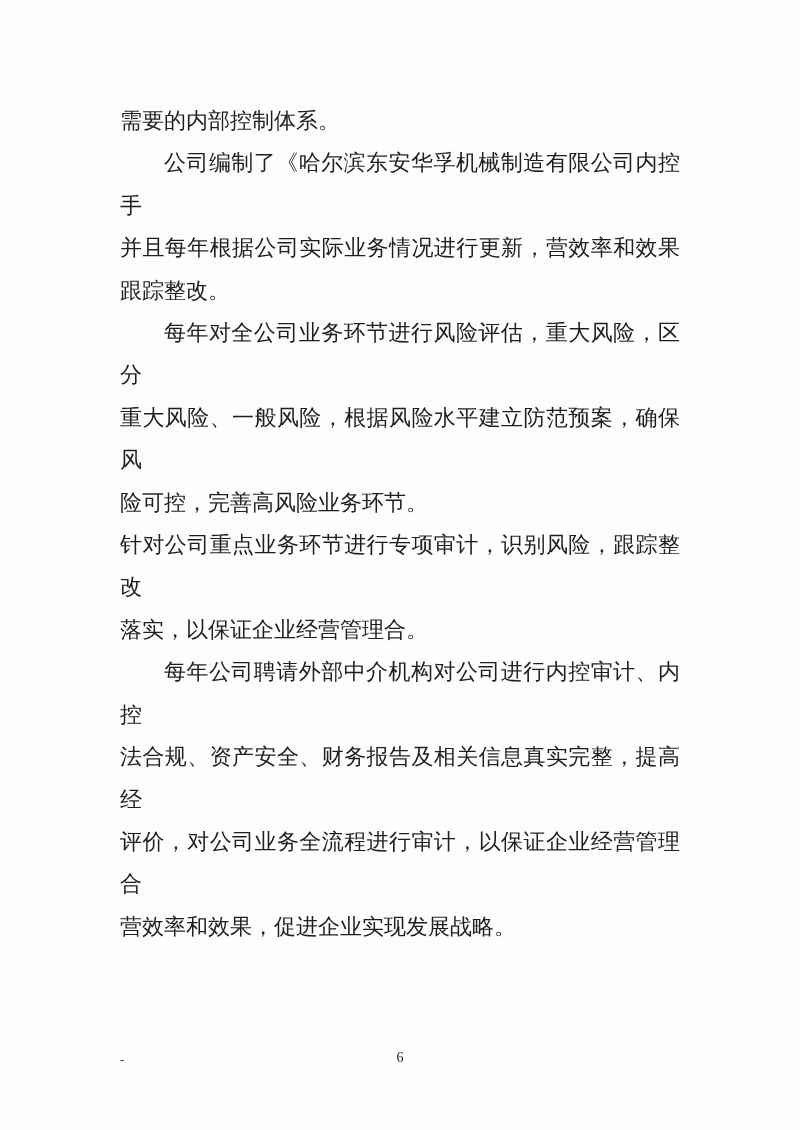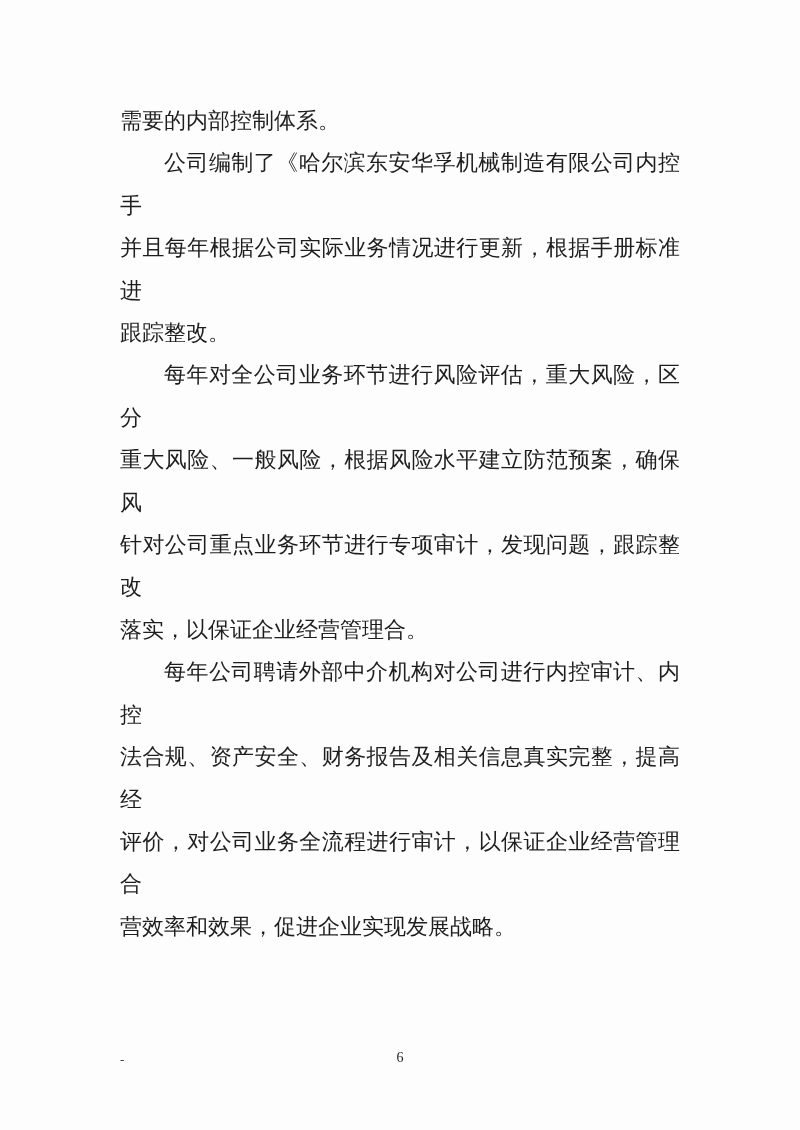--- a/index.html
+++ b/index.html
@@ -46,25 +46,26 @@
   }
 </style>
 </head>
 <body>
 
 <div class="page">
   <div class="textblock">
 
     <div class="line">需要的内部控制体系。</div>
     <div class="line ind fill">公司编制了《哈尔滨东安华孚机械制造有限公司内控手</div>
-    <div class="line fill">并且每年根据公司实际业务情况进行更新，根据手册标准进</div>
+    <div class="line fill">并且每年根据公司实际业务情况进行更新，营效率和效果</div>
     <div class="line">跟踪整改。</div>
     <div class="line ind fill">每年对全公司业务环节进行风险评估，重大风险，区分</div>
     <div class="line fill">重大风险、一般风险，根据风险水平建立防范预案，确保风</div>
-    <div class="line fill">针对公司重点业务环节进行专项审计，发现问题，跟踪整改</div>
+    <div class="line">险可控，完善高风险业务环节。</div>
+    <div class="line fill">针对公司重点业务环节进行专项审计，识别风险，跟踪整改</div>
     <div class="line">落实，以保证企业经营管理合。</div>
     <div class="line ind fill">每年公司聘请外部中介机构对公司进行内控审计、内控</div>
     <div class="line fill">法合规、资产安全、财务报告及相关信息真实完整，提高经</div>
     <div class="line fill">评价，对公司业务全流程进行审计，以保证企业经营管理合</div>
     <div class="line">营效率和效果，促进企业实现发展战略。</div>
 
   </div>
 
   <div class="footer">
     <span class="dashmark">-</span>

